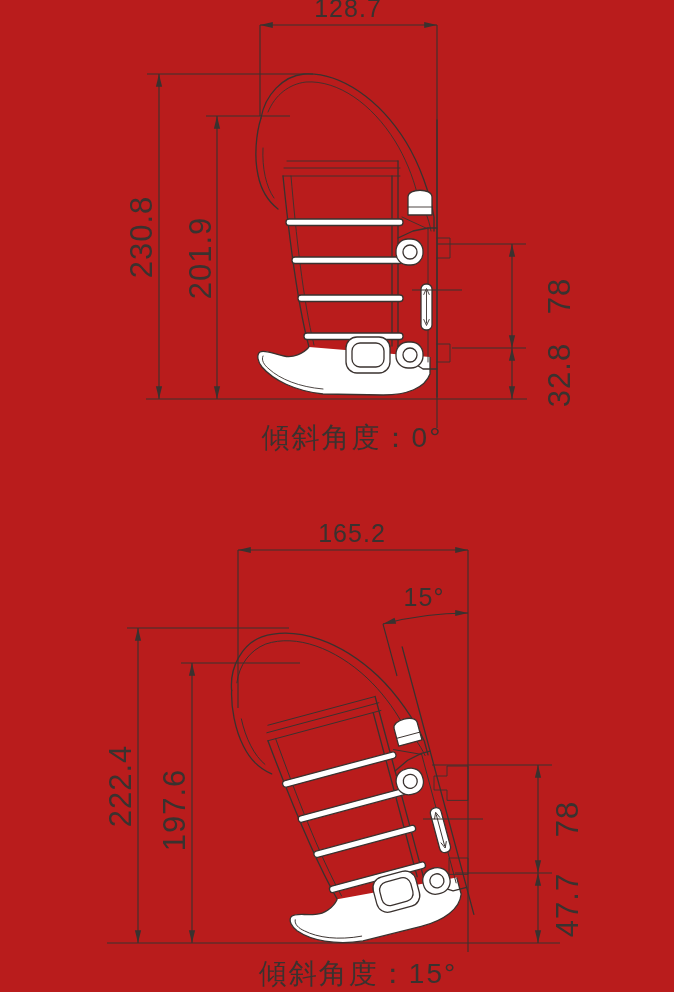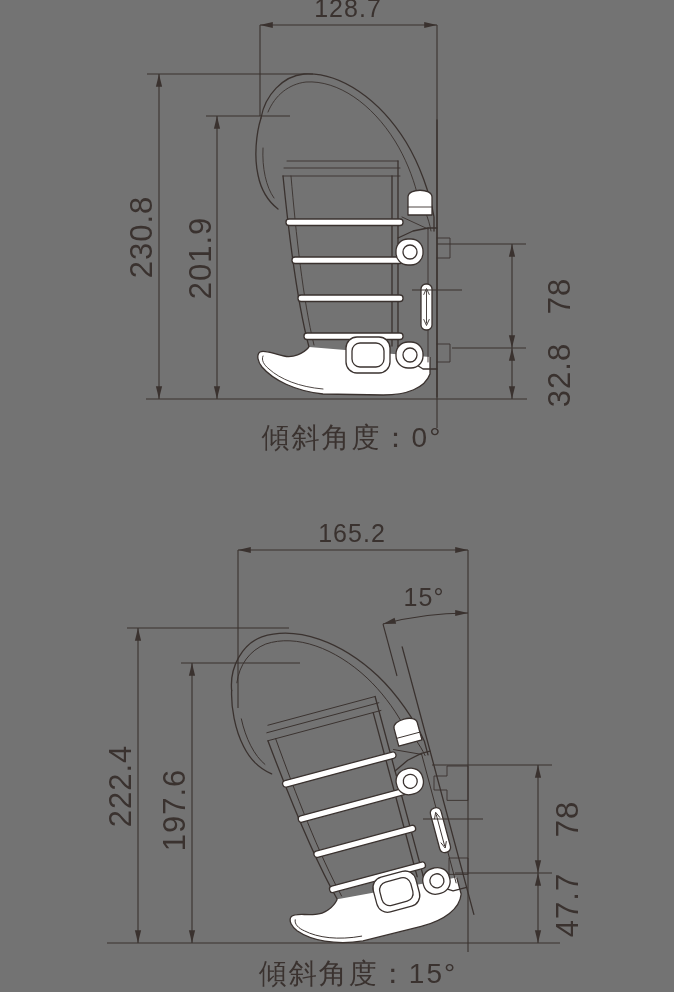--- a/index.html
+++ b/index.html
@@ -1,17 +1,17 @@
 <!DOCTYPE html>
 <html><head>
 <meta charset="utf-8">
 <style>
   html,body{margin:0;padding:0;background:#ffffff;}
   .canvas{
-    position:relative;width:674px;height:992px;background:#737373;
+    position:relative;width:674px;height:992px;background:#b91c1c;
     font-family:"Liberation Sans","DejaVu Sans",sans-serif;
     overflow:hidden;
   }
   svg{display:block;}
   text{fill:#3a322f;letter-spacing:1px;}
   .dim-num{font-size:25px;}
   .dim-num-side{font-size:31px;}
   .caption{font-size:28px;letter-spacing:2px;}
   .ln{stroke:#3a322f;stroke-width:1.1;fill:none;}
   .dev{stroke:#3a322f;stroke-width:1.3;fill:none;stroke-linecap:round;stroke-linejoin:round;}

